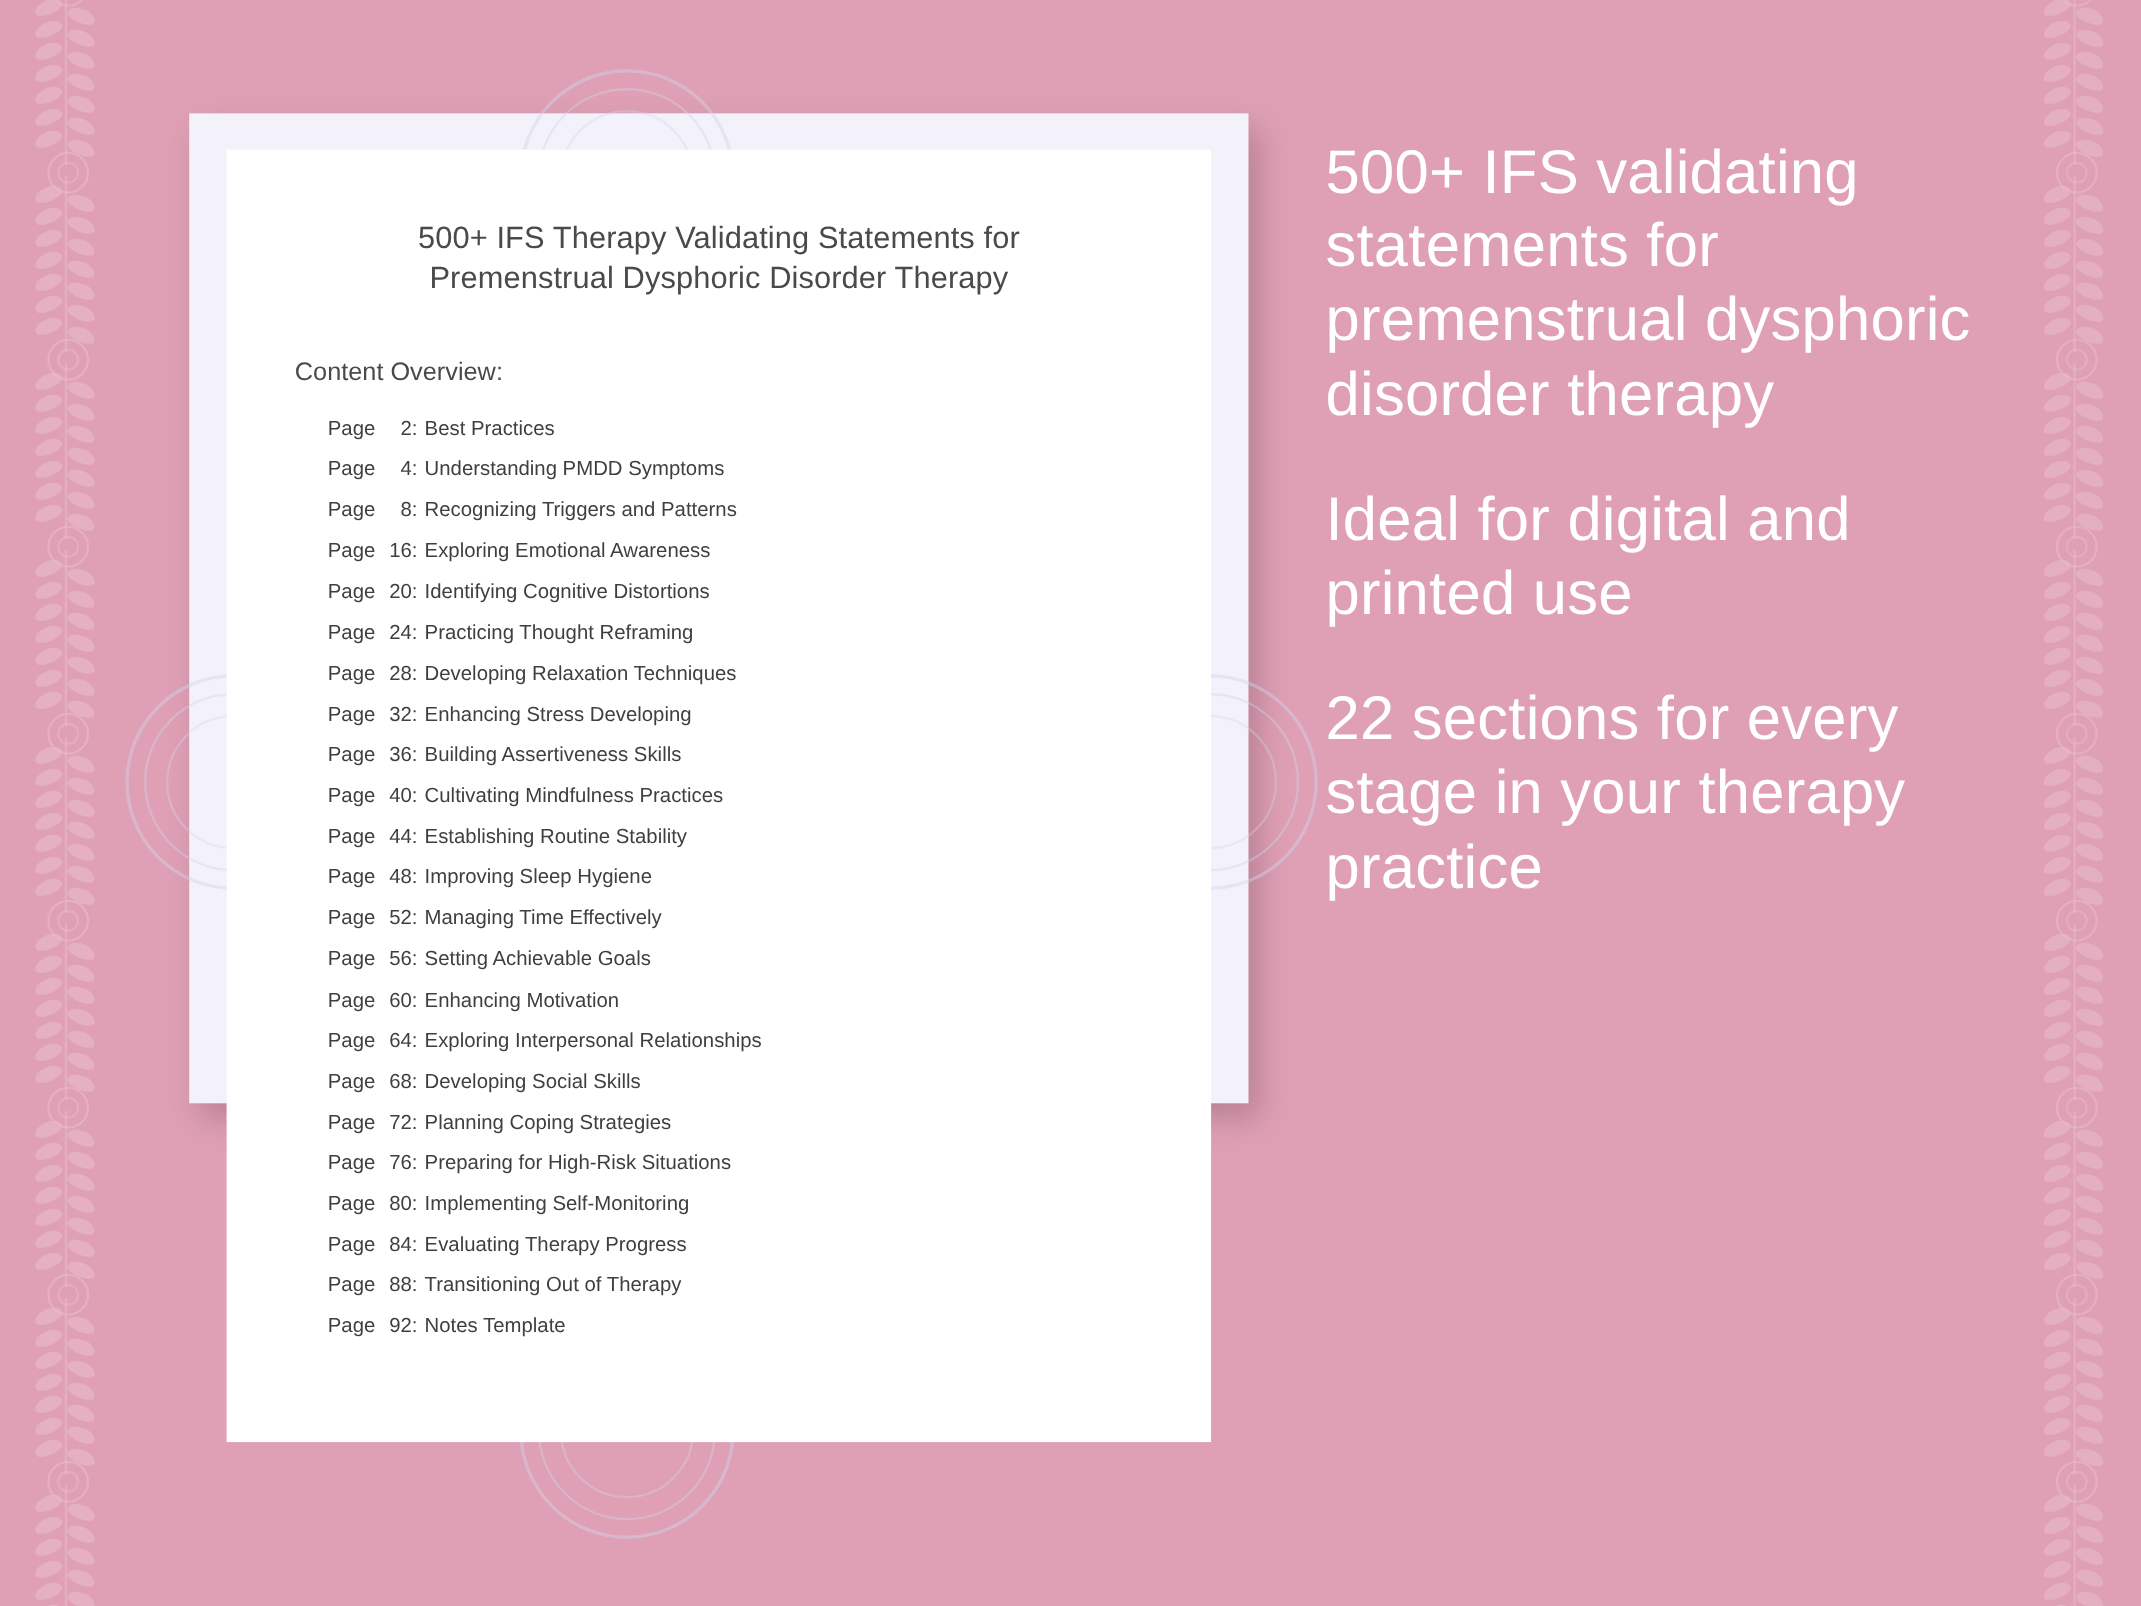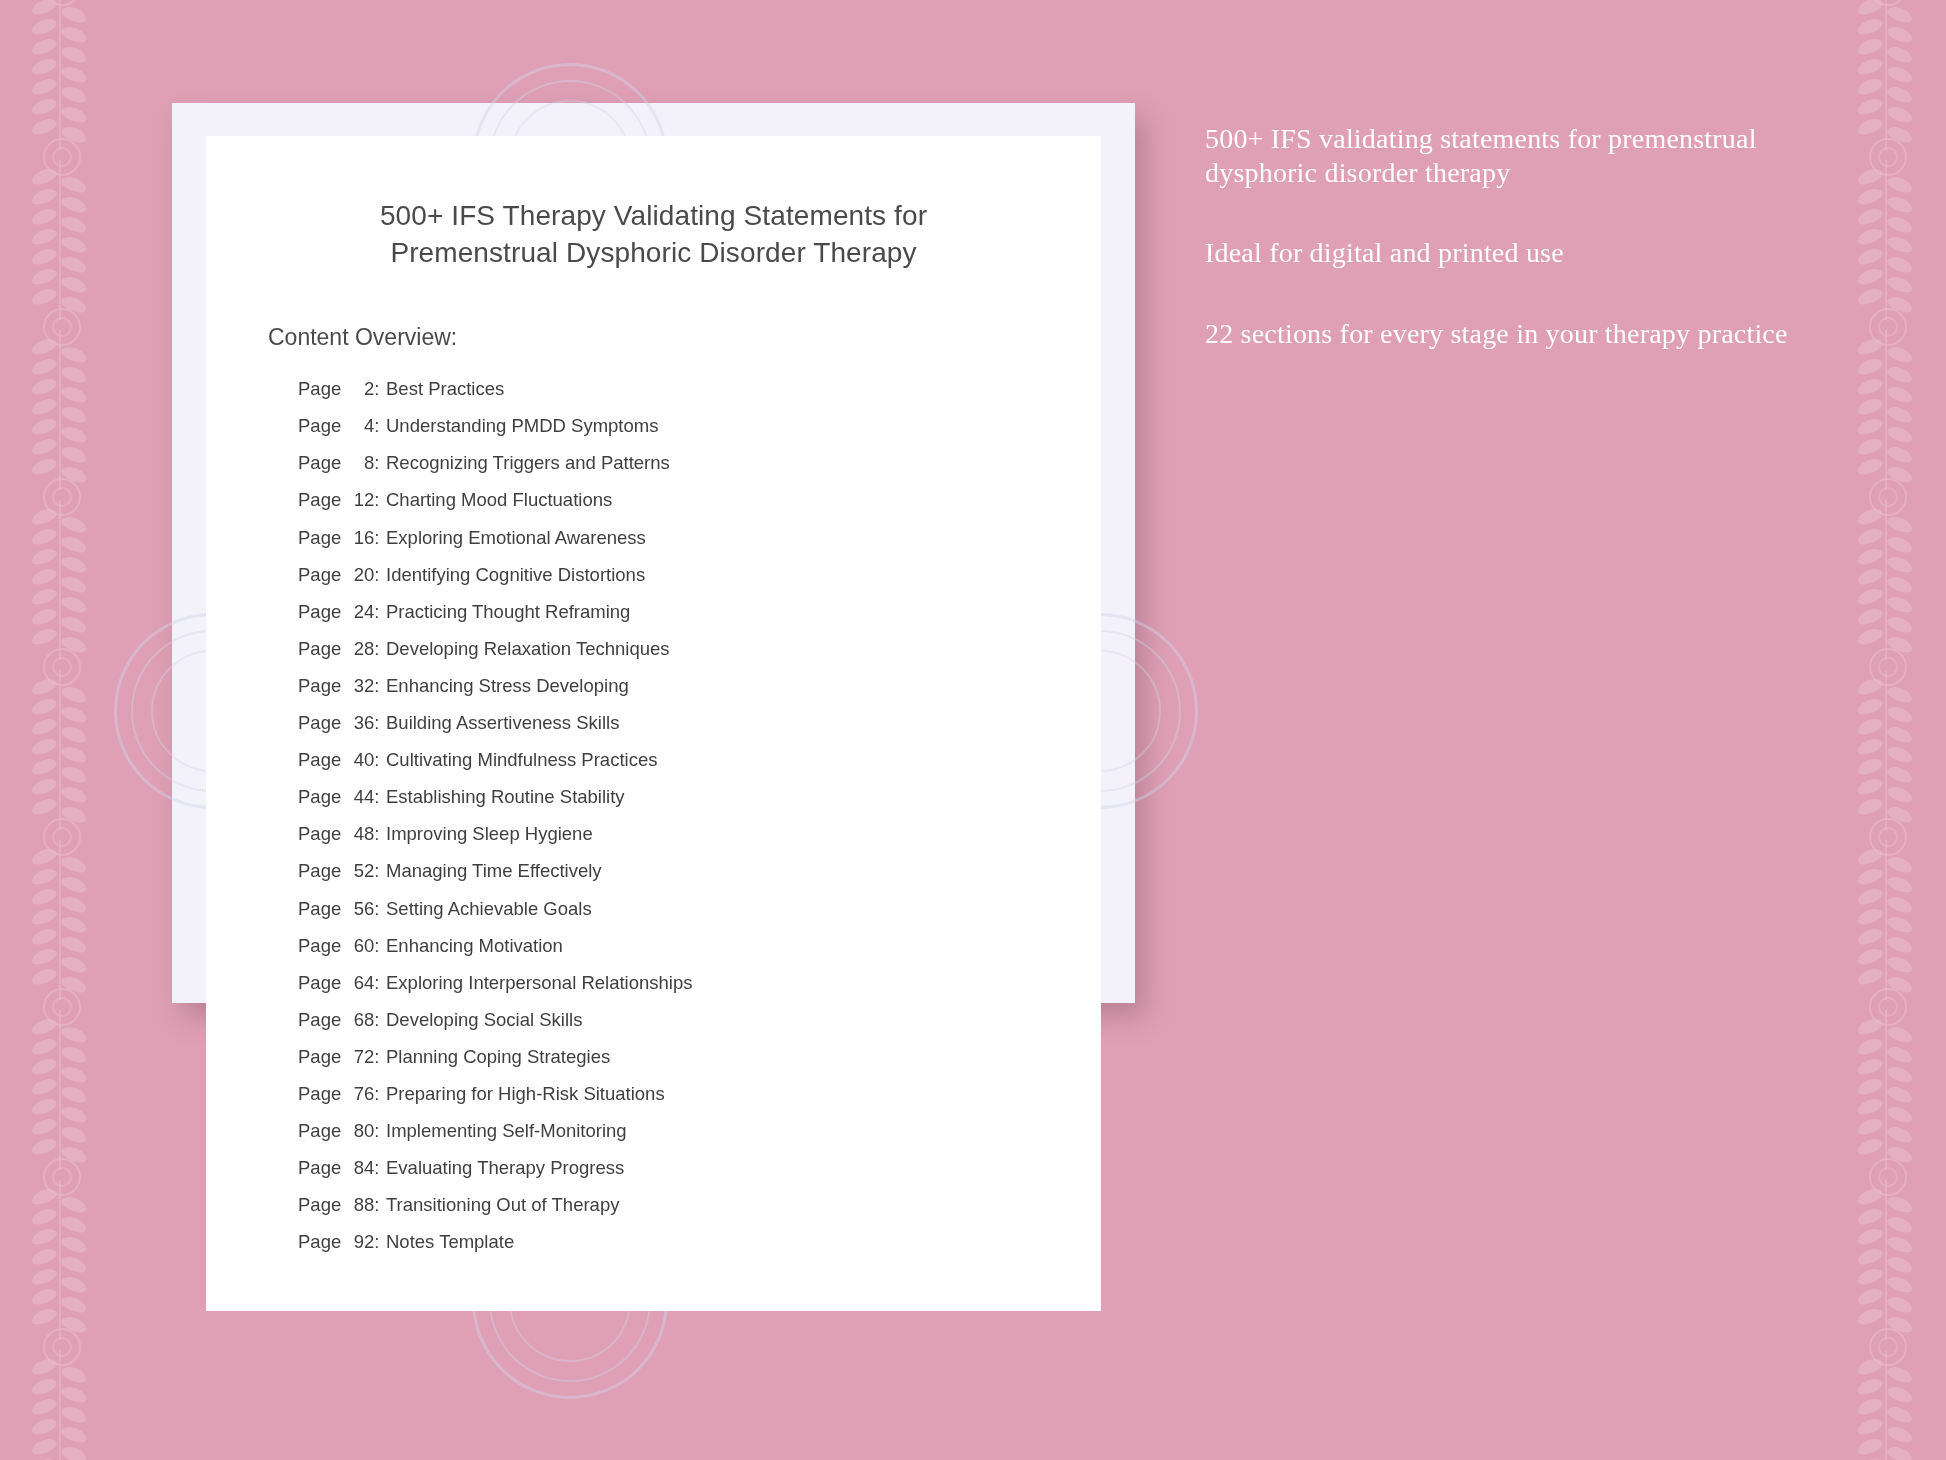--- a/index.html
+++ b/index.html
@@ -149,25 +149,24 @@
   
   .copy {
     position: absolute;
     left: 1205px;
     top: 122px;
     width: 620px;
     color: #ffffff;
   }
   .copy p {
     margin: 0 0 47px 0;
-    font-size: 28px;
+    font-size: 56px;
     line-height: 1.20;
     font-weight: 400;
     letter-spacing: 0.2px;
-    font-family: Liberation Serif, serif;
   }
   .copy p:last-child { margin-bottom: 0; }
 </style>
 </head>
 <body>
 
 <div class="bg"></div>
 
 <div class="floral left" id="floral-left">
     <div class="floral-sprig" style="top: -20px; left: 5px;">
@@ -520,24 +519,20 @@
         </li>
         <li>
           <span class="pg"><span>Page</span> <span class="num">4</span>:</span>
           <span class="ttl">Understanding PMDD Symptoms</span>
         </li>
         <li>
           <span class="pg"><span>Page</span> <span class="num">8</span>:</span>
           <span class="ttl">Recognizing Triggers and Patterns</span>
         </li>
         <li>
-          <span class="pg"><span>Page</span> <span class="num">12</span>:</span>
-          <span class="ttl">Charting Mood Fluctuations</span>
-        </li>
-        <li>
           <span class="pg"><span>Page</span> <span class="num">16</span>:</span>
           <span class="ttl">Exploring Emotional Awareness</span>
         </li>
         <li>
           <span class="pg"><span>Page</span> <span class="num">20</span>:</span>
           <span class="ttl">Identifying Cognitive Distortions</span>
         </li>
         <li>
           <span class="pg"><span>Page</span> <span class="num">24</span>:</span>
           <span class="ttl">Practicing Thought Reframing</span>

